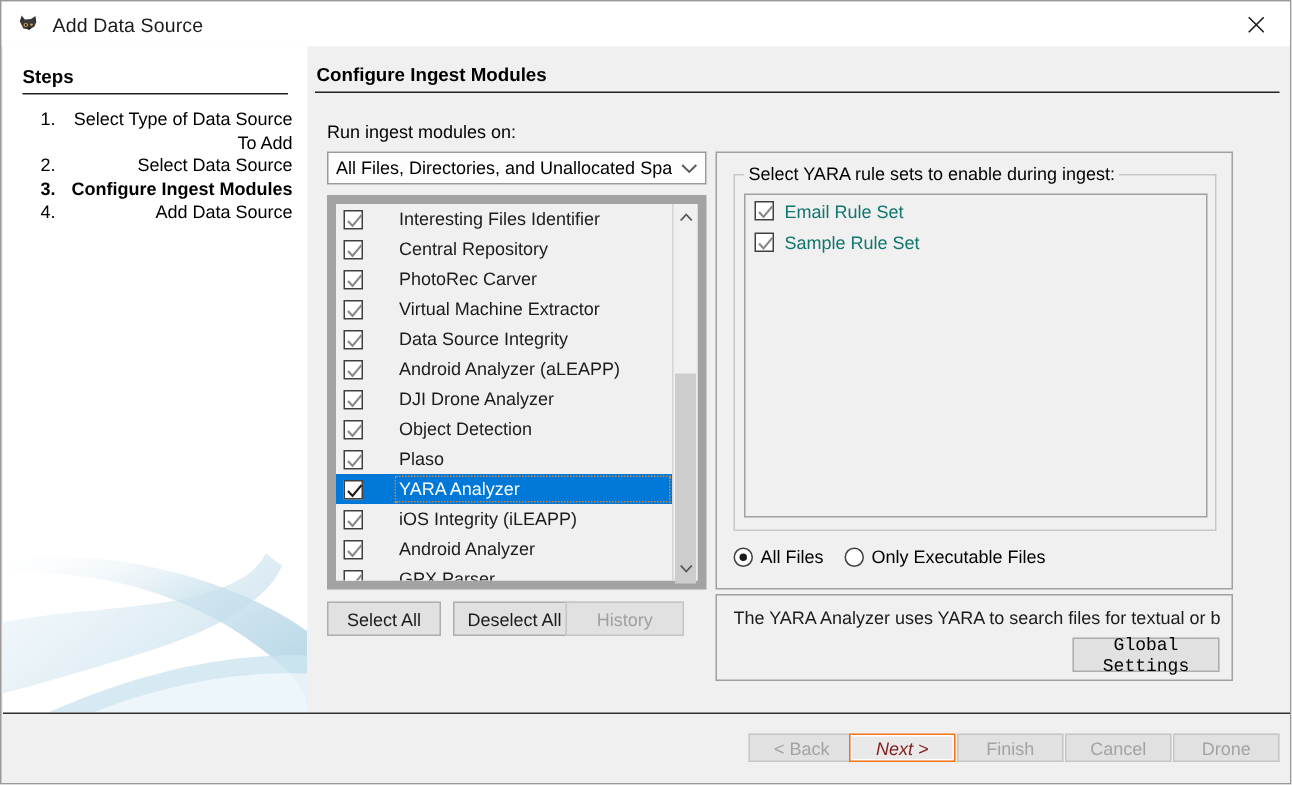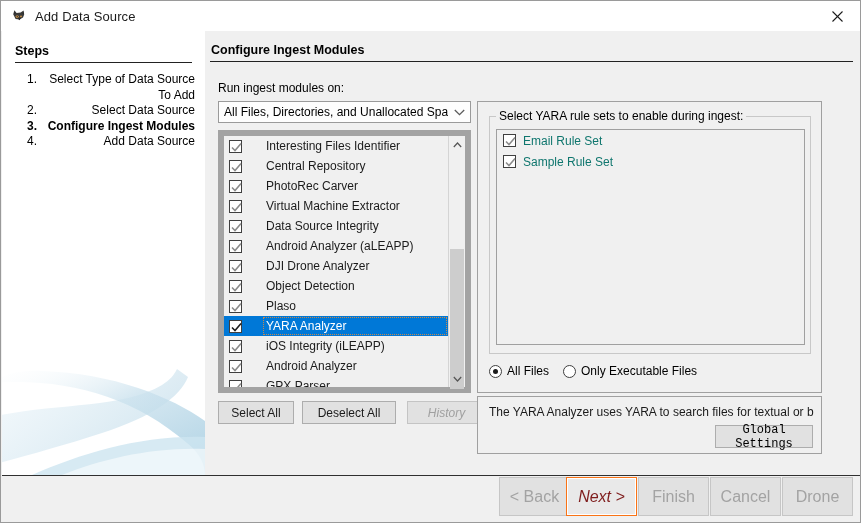--- a/index.html
+++ b/index.html
@@ -206,22 +206,22 @@
     border: 1px solid #adadad;
     font-size: 12px;
     font-family: "Liberation Sans", sans-serif;
     color: #1b1b1b;
     display: flex; align-items: center; justify-content: center;
     cursor: pointer;
     padding: 0;
   }
   .flatbtn.disabled { color: #a0a0a0; border-color: #c4c4c4; cursor: default; }
   #btn-select-all { left: 13px; top: 370px; width: 76px; }
-  #btn-deselect-all { left: 97px; top: 370px; width: 94px; }
-  #btn-history { left: 202px; top: 370px; width: 79px; font-style: italic; }
+  #btn-deselect-all { left: 97px; top: 370px; width: 82px; }
+  #btn-history { left: 172px; top: 370px; width: 79px; }
 
   
   #settings-panel {
     position: absolute; left: 272px; top: 70px;
     width: 345px; height: 292px;
     background: #f0f0f0;
     border: 1px solid #a0a0a0;
   }
   #group-box {
     position: absolute; left: 11px; top: 14px;
@@ -300,25 +300,25 @@
     position: absolute; left: 1px; top: 474px;
     width: 859px; height: 1px;
     background: #303030;
   }
   #footer {
     position: absolute; left: 1px; top: 475px;
     width: 859px; height: 46px;
     background: #f0f0f0;
   }
   .navbtn {
-    position: absolute; top: 1px;
-    height: 39px; width: 71px;
+    position: absolute; top: 13px;
+    height: 19px; width: 71px;
     background: #e1e1e1;
     border: 1px solid #adadad;
-    font-size: 16px;
+    font-size: 12px;
     font-family: "Liberation Sans", sans-serif;
     color: #1b1b1b;
     display: flex; align-items: center; justify-content: center;
     cursor: pointer;
   }
   .navbtn.disabled { color: #a3a3a3; border-color: #c6c6c6; cursor: default; }
   .navbtn.default {
     background: #e9e9e9;
     border: 1px solid #f97316;
     box-shadow: inset 0 0 0 1px #ffffff;

